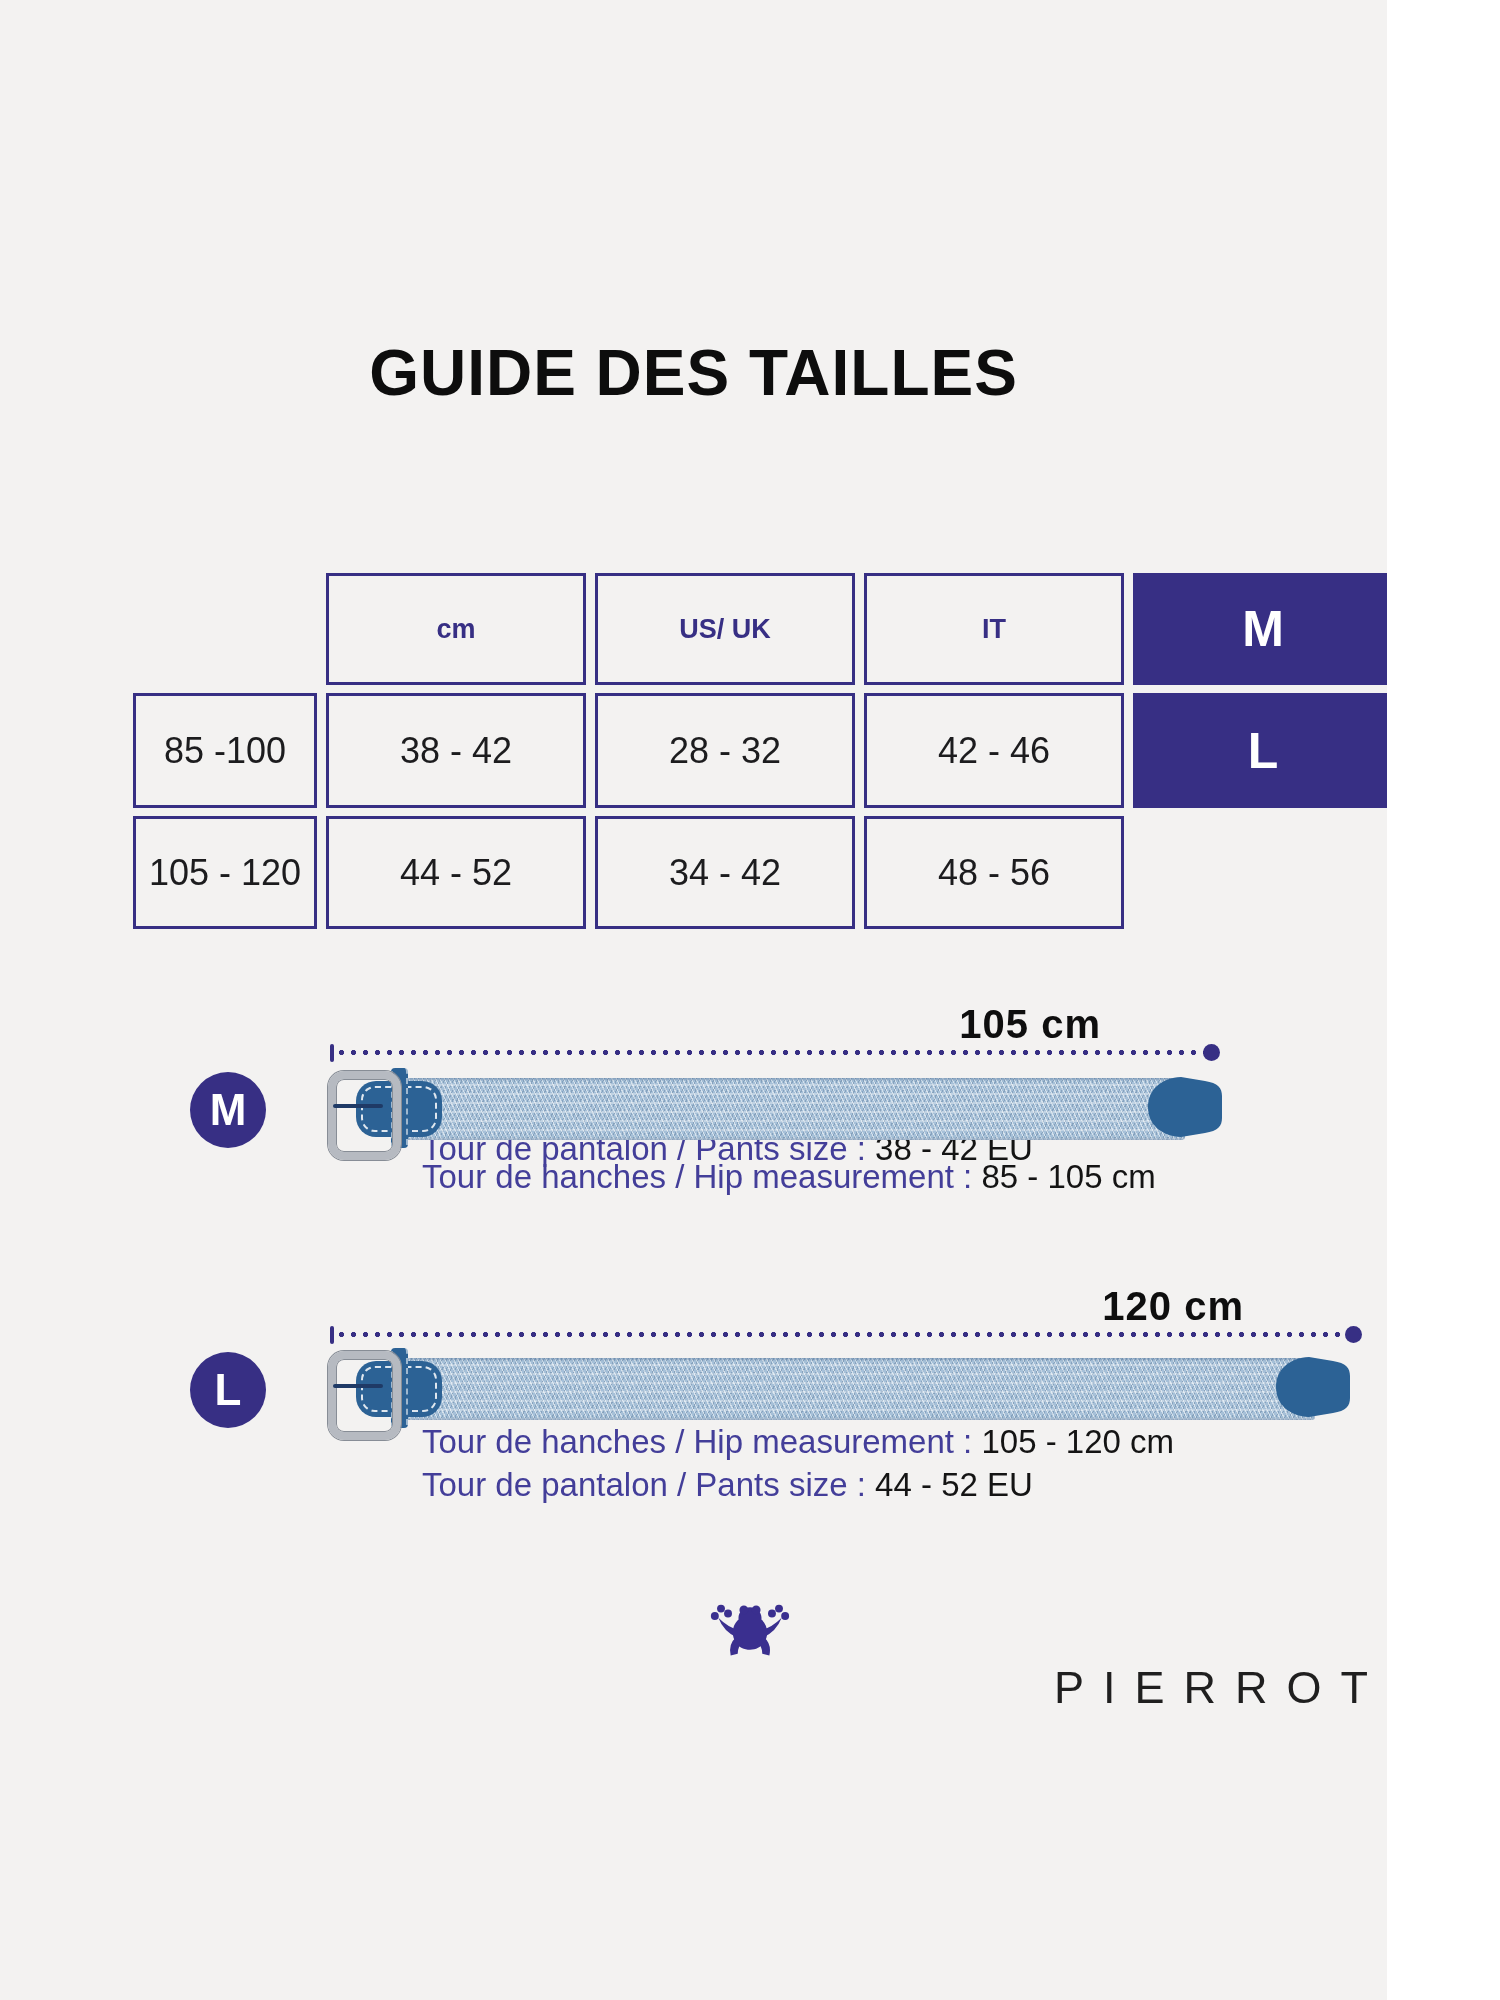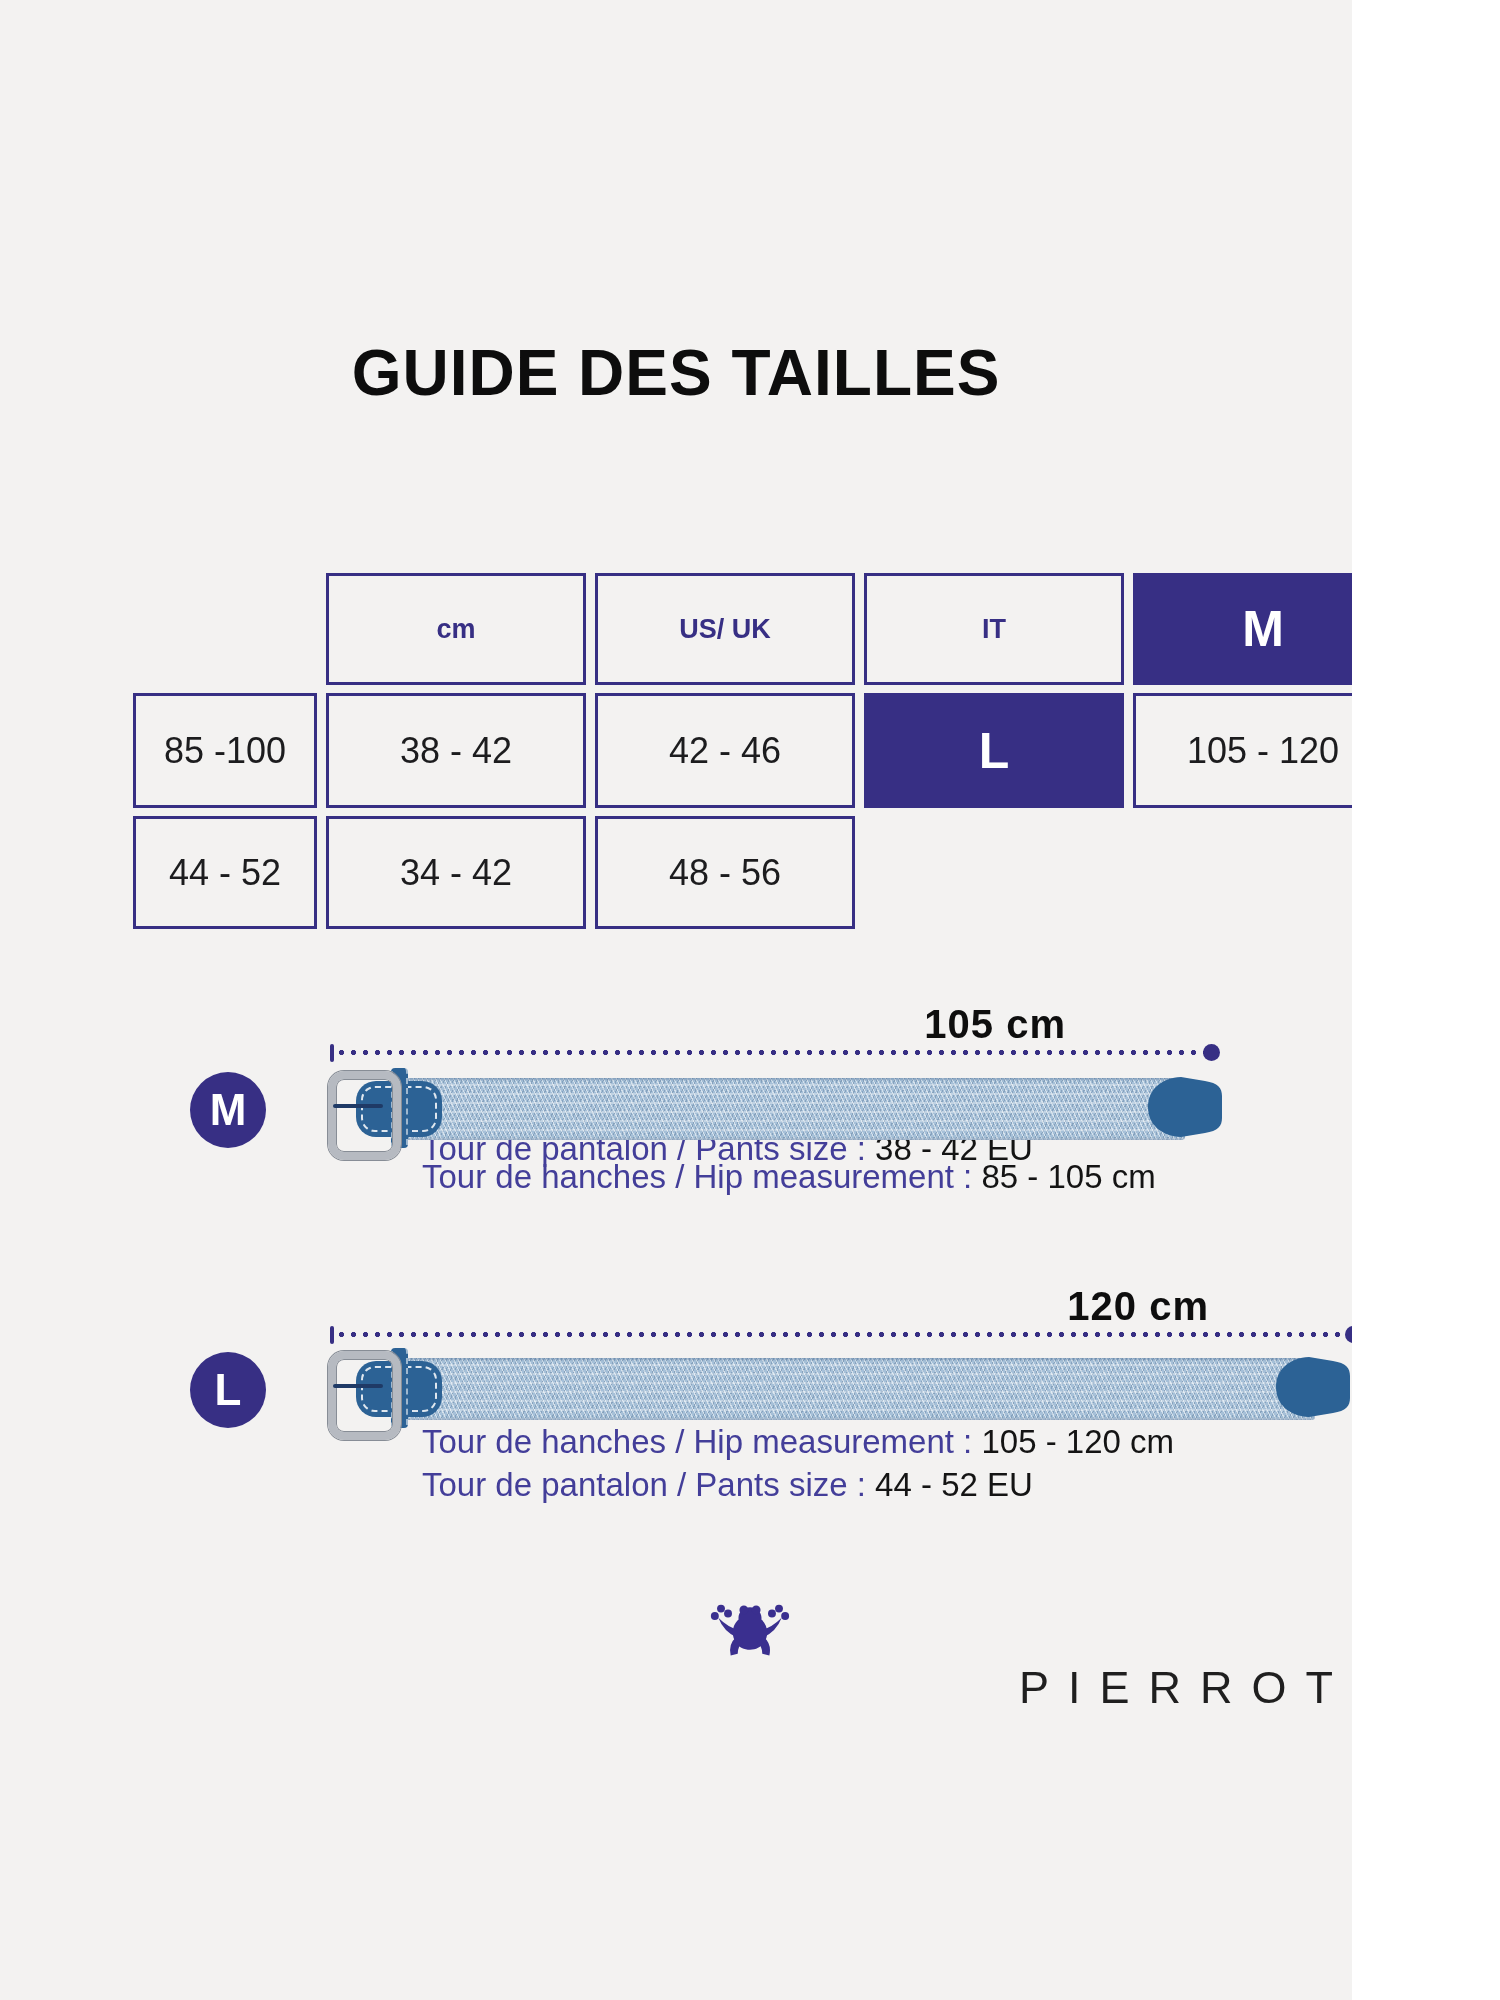--- a/index.html
+++ b/index.html
@@ -1,19 +1,20 @@
 <!DOCTYPE html>
 <html><head>
 <meta charset="utf-8">
 <style>
   html,body{margin:0;padding:0;}
   .page{
     position:relative;width:1352px;height:2000px;overflow:hidden;
     background:#f3f2f1;
     font-family:"Liberation Sans", sans-serif;
+    padding-left:35px;
     --purple:#372f84;
     --note-purple:#433e99;
     --leather:#2c6295;
   }
   
   .title{
     position:absolute;left:0;right:0;top:336px;margin:0;
     text-align:center;font-size:64px;font-weight:bold;letter-spacing:1px;color:#0d0d0d;
   }
   
@@ -91,20 +92,21 @@
 
   <div class="size-table">
     <div class="cell"></div>
     <div class="cell th">cm</div>
     <div class="cell th">US/ UK</div>
     <div class="cell th">IT</div>
 
     <div class="cell rowlab">M</div>
     <div class="cell td">85 -100</div>
     <div class="cell td">38 - 42</div>
+    <div class="cell td">28 - 32</div>
     <div class="cell td">42 - 46</div>
 
     <div class="cell rowlab">L</div>
     <div class="cell td">105 - 120</div>
     <div class="cell td">44 - 52</div>
     <div class="cell td">34 - 42</div>
     <div class="cell td">48 - 56</div>
   </div>
 
   <div>

